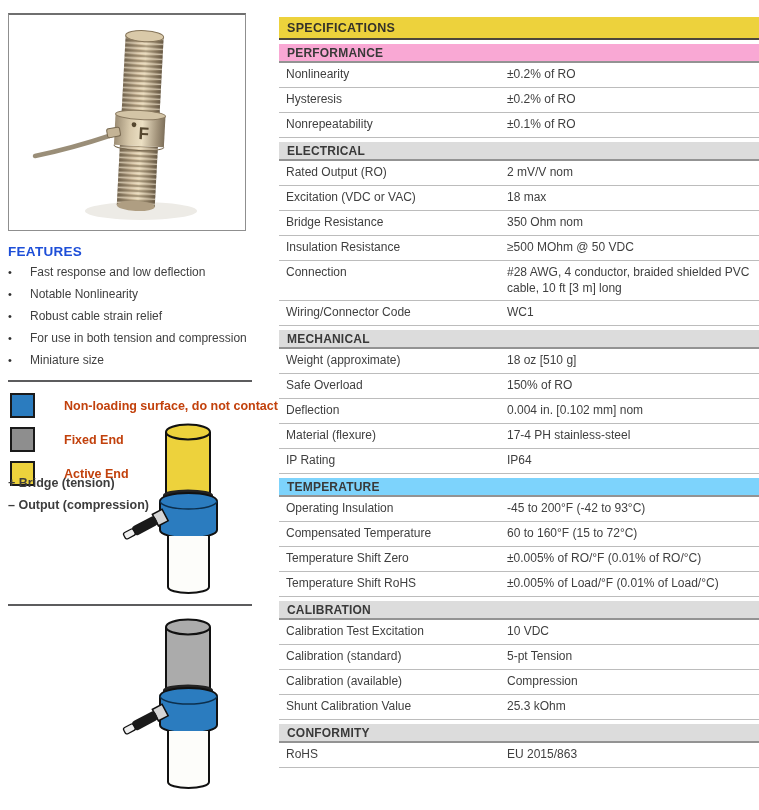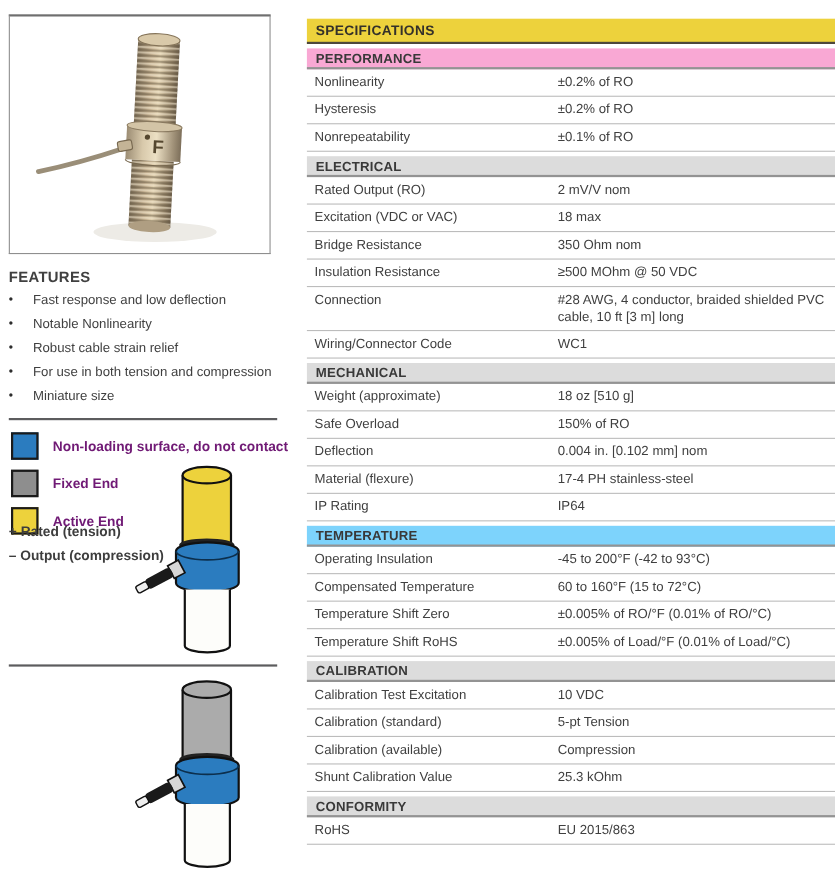--- a/index.html
+++ b/index.html
@@ -1,30 +1,30 @@
 <!DOCTYPE html>
 <html><head>
 <meta charset="utf-8">
 <style>
   html,body{margin:0;padding:0;background:#ffffff;}
   body{width:759px;height:810px;position:relative;font-family:"Liberation Sans",sans-serif;color:#414141;overflow:hidden;}
 
   
   .photo-box{position:absolute;left:8px;top:13px;width:238px;height:218px;box-sizing:border-box;
              border:1px solid #8f8f8f;border-top:2px solid #6f6f6f;background:#ffffff;}
-  .features-title{position:absolute;left:8px;top:244px;font-size:13.5px;font-weight:bold;color:#404040;letter-spacing:.3px;}
+  .features-title{position:absolute;left:8px;top:244px;font-size:13.5px;font-weight:bold;color:#1d4ed8;letter-spacing:.3px;}
   .features-list{position:absolute;left:8px;top:266px;width:250px;}
   .feature-item{display:flex;align-items:flex-start;font-size:12px;color:#3f3f3f;margin-bottom:9px;line-height:13px;}
   .feature-item .bullet{width:22px;flex:0 0 22px;font-size:11px;color:#2d2d2d;}
   .hdivider{position:absolute;left:8px;width:244px;height:0;border-top:2px solid #5c5c5e;}
   .divider-1{top:380px;} .divider-2{top:604px;}
   .legend-list{position:absolute;left:10px;top:393px;}
   .legend-row{display:flex;align-items:center;margin-bottom:9px;}
   .legend-swatch{width:21px;height:21px;border:2px solid #1a1a1a;flex:0 0 21px;}
-  .legend-label{margin-left:13px;font-size:12.5px;font-weight:bold;color:#701a75;}
+  .legend-label{margin-left:29px;font-size:12.5px;font-weight:bold;color:#c2410c;}
   .output-lines{position:absolute;left:8px;top:477px;}
   .output-line{font-size:12.5px;font-weight:bold;color:#3d3d3d;margin-bottom:9px;line-height:13px;}
   .unit-diagram{position:absolute;width:113px;height:182px;}
   .diagram-1{left:118px;top:417px;} .diagram-2{left:118px;top:612px;}
 
   
   .spec-table{position:absolute;left:279px;top:17px;width:488px;}
   .title-bar{height:21px;border-bottom:2px solid #4d473c;display:flex;align-items:center;
              padding-left:8px;box-sizing:content-box;font-size:12.5px;font-weight:bold;color:#34312a;letter-spacing:.3px;background:#EDD23C;}
   .section-header{height:17px;background:#dcdcdc;border-bottom:2px solid #939393;margin-top:4px;
@@ -114,21 +114,21 @@
     <div class="legend-row">
       <span class="legend-swatch" style="background: rgb(142, 142, 142);"></span>
       <span class="legend-label">Fixed End</span>
     </div>
     <div class="legend-row">
       <span class="legend-swatch" style="background: rgb(237, 210, 60);"></span>
       <span class="legend-label">Active End</span>
     </div>
   </div>
 <div class="output-lines">
-    <div class="output-line">+ Rated (tension)</div>
+    <div class="output-line">+ Bridge (tension)</div>
     <div class="output-line">– Output (compression)</div>
   </div>
 
 <svg class="unit-diagram diagram-1" viewBox="0 0 113 182">
   <path d="M48 15 L48 84 L92 84 L92 15" stroke="#111" stroke-width="2" fill="#EDD23C"></path>
   <ellipse cx="70" cy="15" rx="22" ry="7.5" stroke="#111" stroke-width="2" fill="#EDD23C"></ellipse>
   <path d="M45 78 A25 5.5 0 0 1 95 78 L95 81 L45 81 Z" fill="#222"></path>
   <path d="M42 84 A28.5 8 0 0 1 99 84 L99 113 A28.5 8 0 0 1 42 113 Z" stroke="#111" stroke-width="2" fill="#2B7CBF"></path>
   <path d="M42 84 A28.5 8 0 0 0 99 84" fill="none" stroke="#0c2f4d" stroke-width="1.5"></path>
   <path d="M50 119 L50 170 A20.5 6 0 0 0 91 170 L91 119" fill="#fdfdfa" stroke="#111" stroke-width="2"></path>

